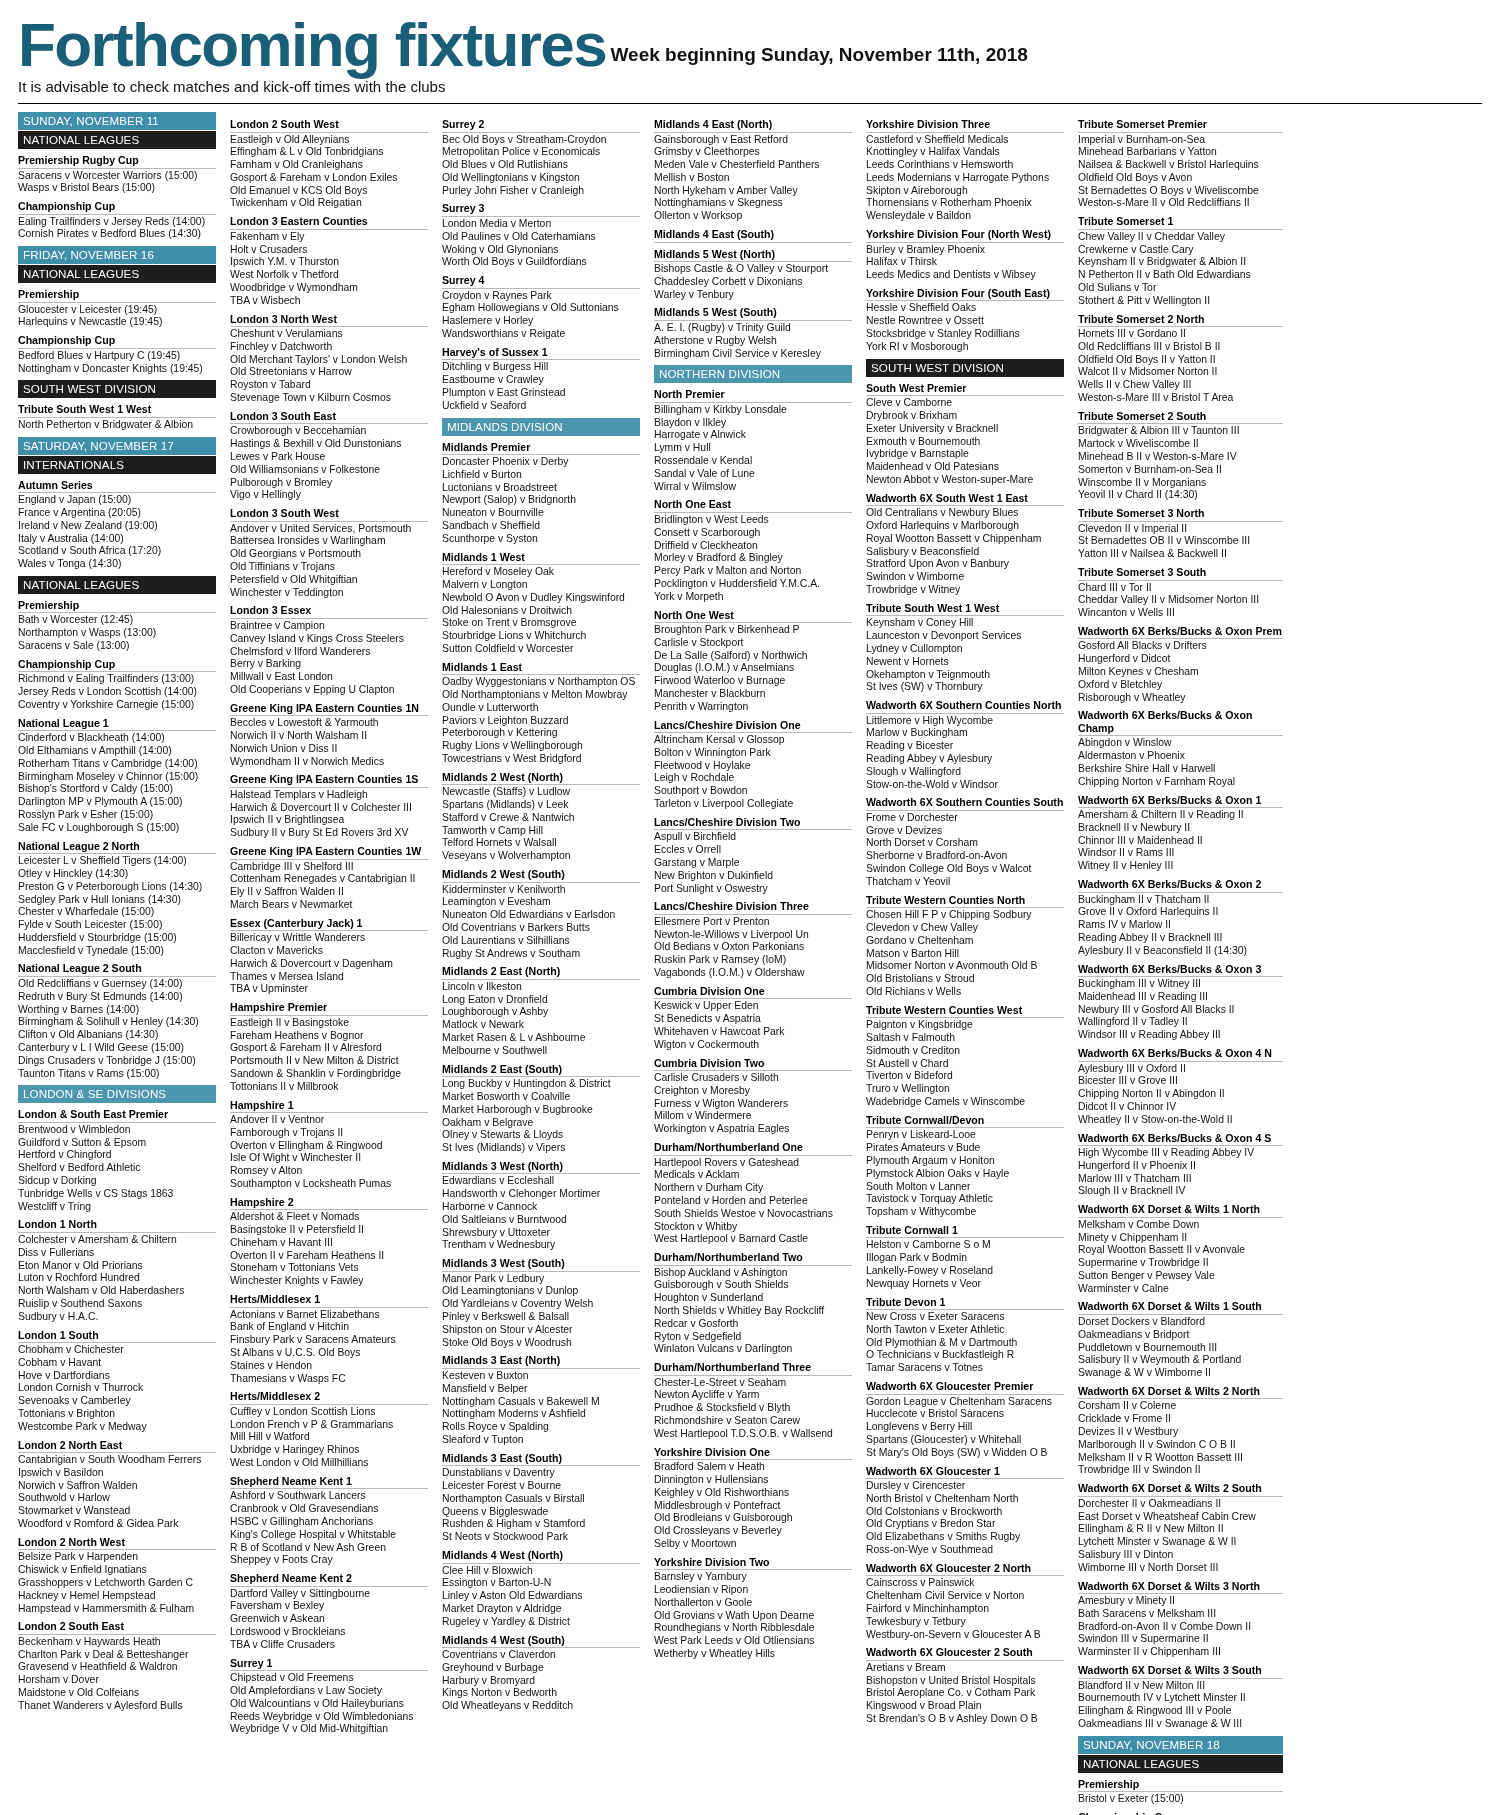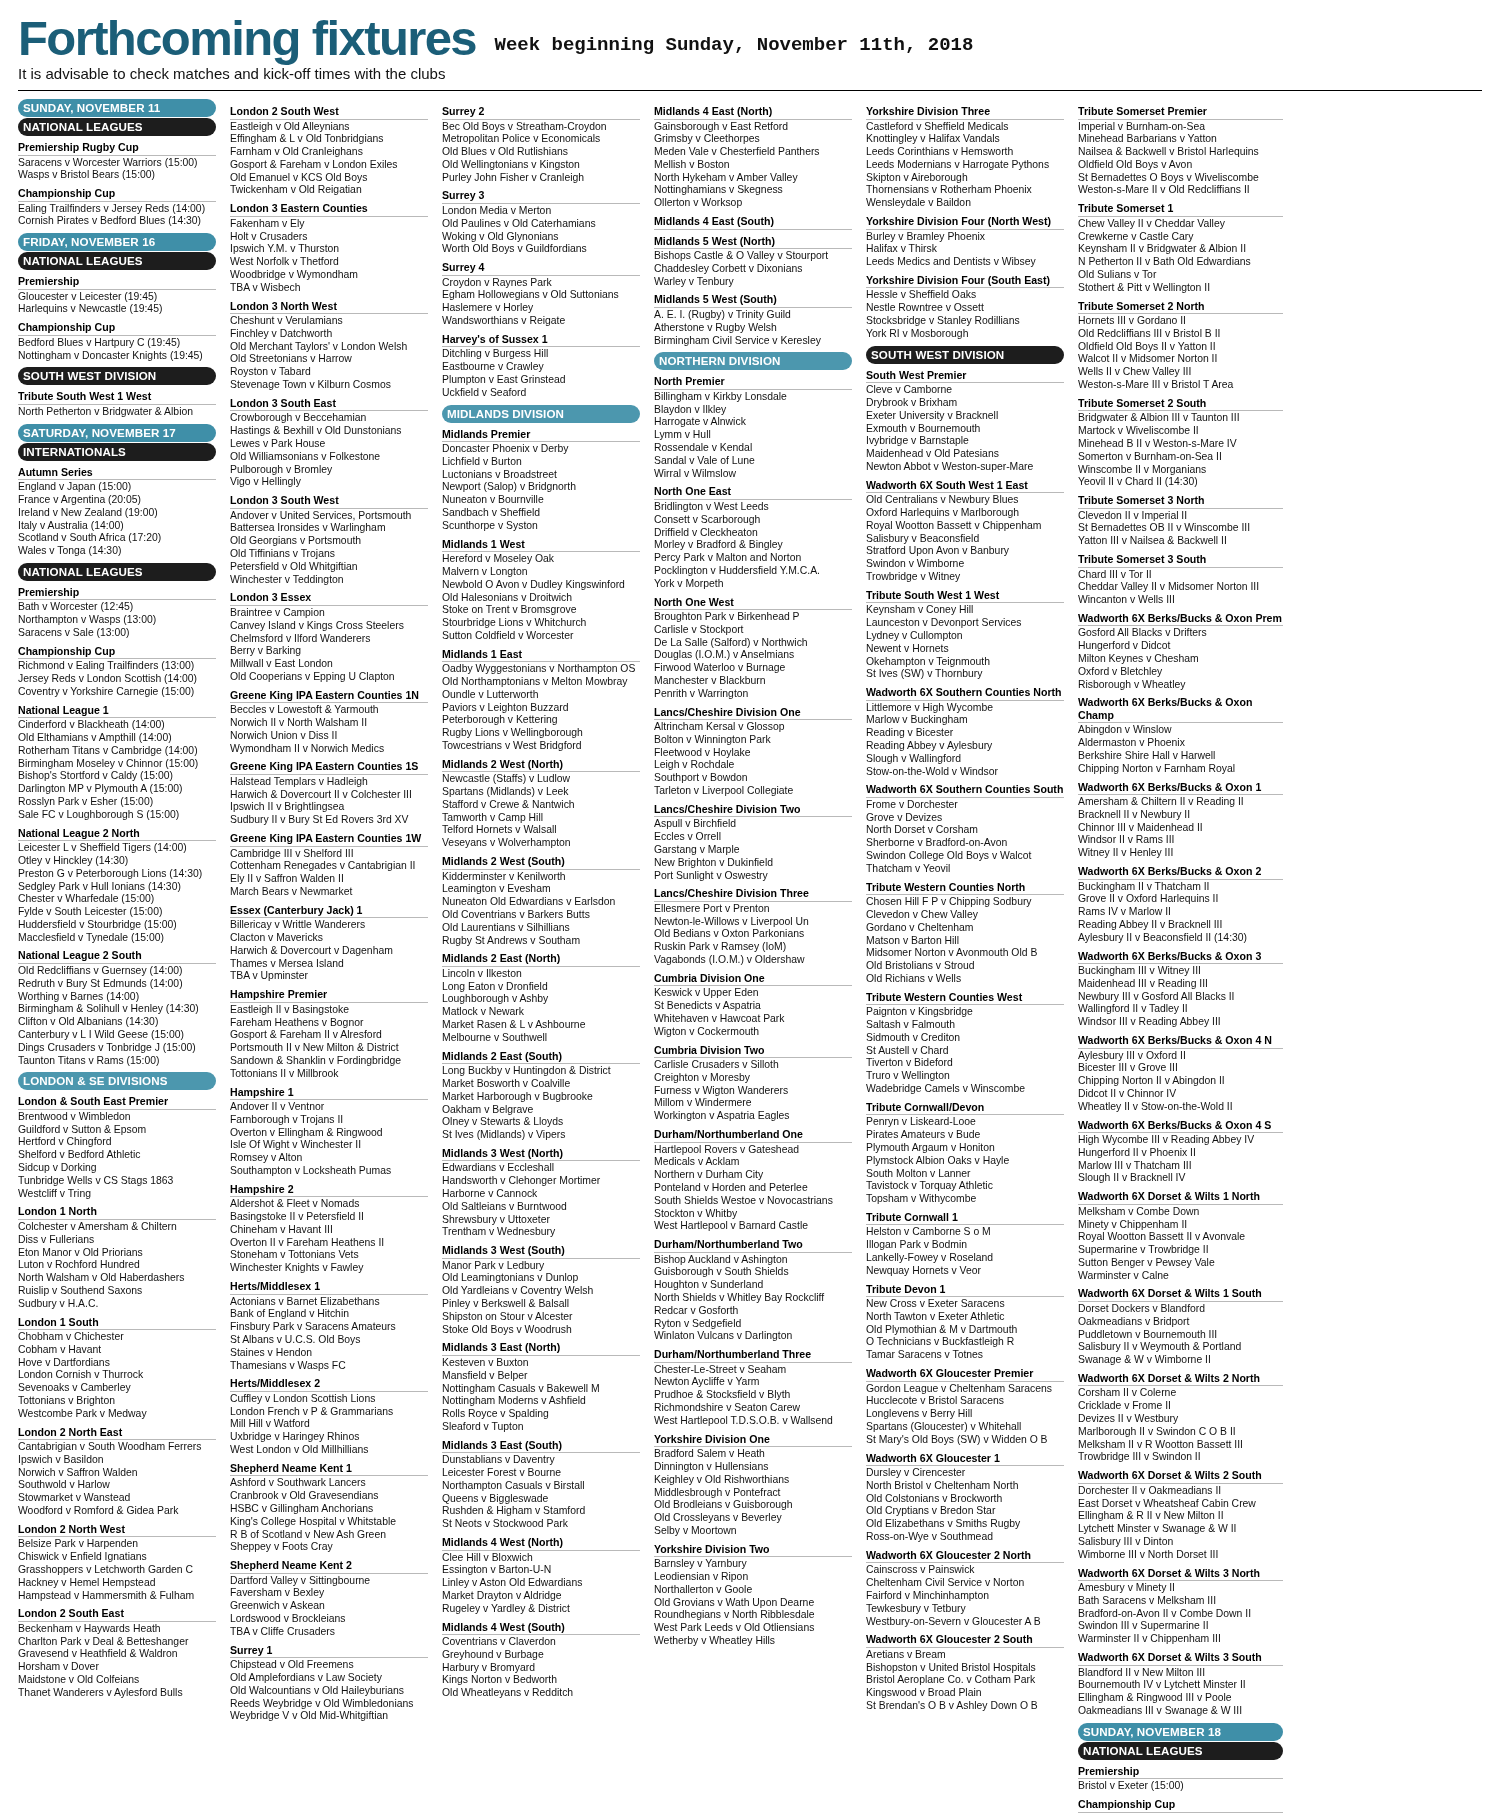--- a/index.html
+++ b/index.html
@@ -12,34 +12,33 @@
     position:relative;
     overflow:hidden;
   }
   .page { padding:14px 18px 0 18px; }
 
   
   .masthead { position:relative; }
   .mast-title {
     font-family:"Liberation Sans", sans-serif;
     font-weight:bold;
-    font-size:49px;
+    font-size:62px;
     letter-spacing:-1.6px;
     color:#1b5e78;
     line-height:1;
     display:inline-block;
     vertical-align:baseline;
   }
   .mast-sub {
     display:inline-block;
-    font-family:Liberation Mono, monospace;
+    font-family:Liberation Sans, sans-serif;
     font-weight:bold;
     font-size:19px;
     color:#111;
-    margin-left:14px;
     vertical-align:baseline;
     position:relative;
     top:-5px;
   }
   .mast-note {
     font-size:15px;
     font-weight:normal;
     color:#111;
     margin-top:2px;
   }
@@ -50,26 +49,25 @@
     display:flex;
     margin-top:8px;
     gap:14px;
   }
   .col { width:198px; }
   .col.wide { width:205px; }
 
   
   .bar {
     color:#fff;
-    font-weight:bold;
+    font-weight:normal;
     font-size:11.6px;
     padding:2px 22px 3px 5px;
     margin-bottom:1px;
     letter-spacing:0.1px;
-    border-radius:9px;
   }
   .bar.teal { background:#3f8fa8; }
   .bar.dark { background:#1d1d1d; }
   .bar.teal2 { background:#4c97ae; }
 
   .grp {
     font-weight:bold;
     font-size:10.6px;
     color:#000;
     margin-top:5px;

